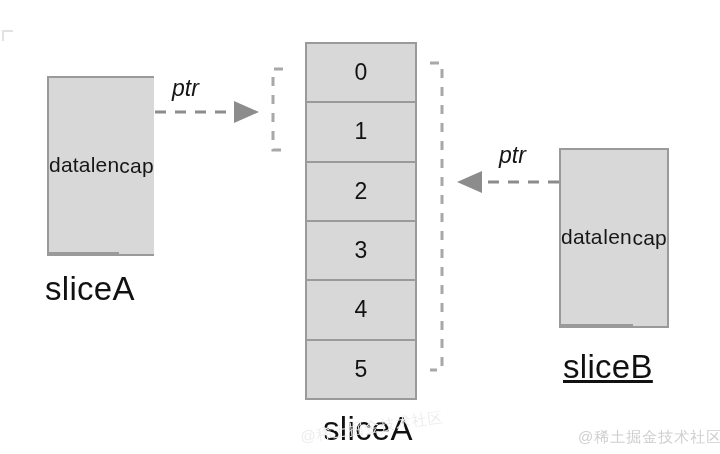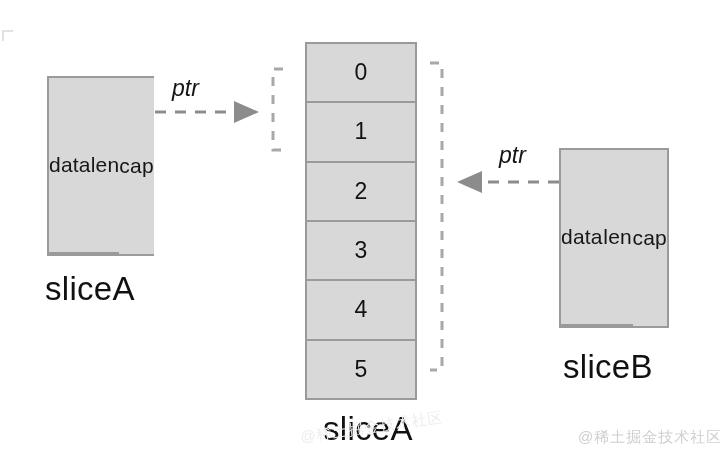--- a/index.html
+++ b/index.html
@@ -140,21 +140,21 @@
   </div>
 
   <div class="caption" style="left:323px; top:410px;">sliceA</div>
 
   <div class="struct-box" id="sliceB-box" style="left:559px; top:148px; width:110px; height:180px;">
     <div class="struct-field">data</div>
     <div class="struct-field">len</div>
     <div class="struct-field">cap</div>
   </div>
 
-  <div class="caption" style="left:563px; top:348px;">sliceB</div>
+  <div class="caption" style="left:563px; top:348px;text-decoration:underline;">sliceB</div>
 
   <div class="ptr-label" style="left:499px; top:142px;">ptr</div>
 
   <svg id="overlay" viewBox="0 0 720 454">
 
     <g>
       <line x1="155" y1="112" x2="234" y2="112" stroke="#8c8c8c" stroke-width="3" stroke-dasharray="11 9" stroke-linecap="butt"></line>
       <polygon points="234,101 259,112 234,123" fill="#8c8c8c"></polygon>
     </g>
 

